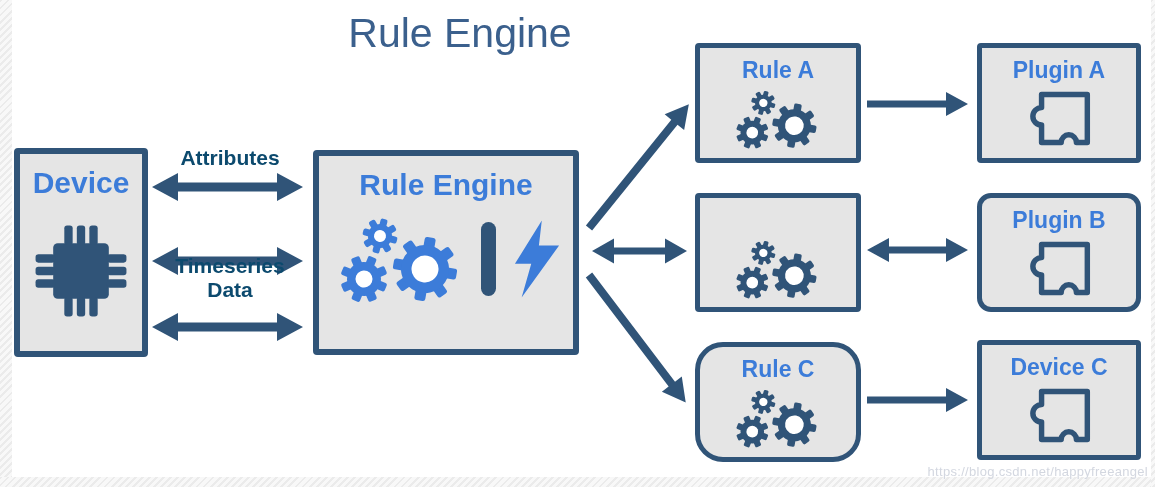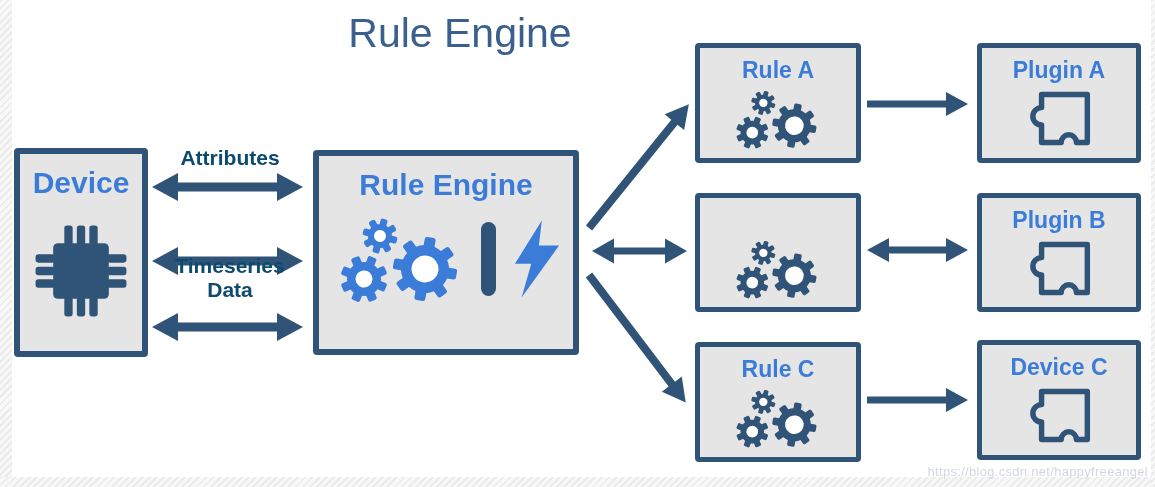--- a/index.html
+++ b/index.html
@@ -160,34 +160,34 @@
     <div class="box-label">Rule A</div>
     <svg class="abs navy" style="left:21px; top:37px; width:104px; height:69px;" viewBox="0 0 150 100" fill="currentColor">
         <use href="#gears"></use>
       </svg>
   </div>
   <div class="box small-box" style="left:695px; top:193px; width:166px; height:119px;">
     <svg class="abs navy" style="left:21px; top:37px; width:104px; height:69px;" viewBox="0 0 150 100" fill="currentColor">
         <use href="#gears"></use>
       </svg>
   </div>
-  <div class="box small-box" style="left:695px; top:342px; width:166px; height:120px;">
+  <div class="box small-box" style="left:695px; top:342px; width:166px; height:120px;border-radius:28px;">
     <div class="box-label">Rule C</div>
     <svg class="abs navy" style="left:21px; top:37px; width:104px; height:69px;" viewBox="0 0 150 100" fill="currentColor">
         <use href="#gears"></use>
       </svg>
   </div>
 
   <div class="box small-box" style="left:977px; top:43px; width:164px; height:120px;">
     <div class="box-label">Plugin A</div>
     <svg class="abs navy" style="left:42px; top:40px; width:70px; height:61px;" viewBox="0 0 64 56">
         <use href="#puzzle"></use>
       </svg>
   </div>
-  <div class="box small-box" style="left:977px; top:193px; width:164px; height:119px;">
+  <div class="box small-box" style="left:977px; top:193px; width:164px; height:119px;border-radius:14px;">
     <div class="box-label">Plugin B</div>
     <svg class="abs navy" style="left:42px; top:40px; width:70px; height:61px;" viewBox="0 0 64 56">
         <use href="#puzzle"></use>
       </svg>
   </div>
   <div class="box small-box" style="left:977px; top:340px; width:164px; height:120px;">
     <div class="box-label">Device C</div>
     <svg class="abs navy" style="left:42px; top:40px; width:70px; height:61px;" viewBox="0 0 64 56">
         <use href="#puzzle"></use>
       </svg>

